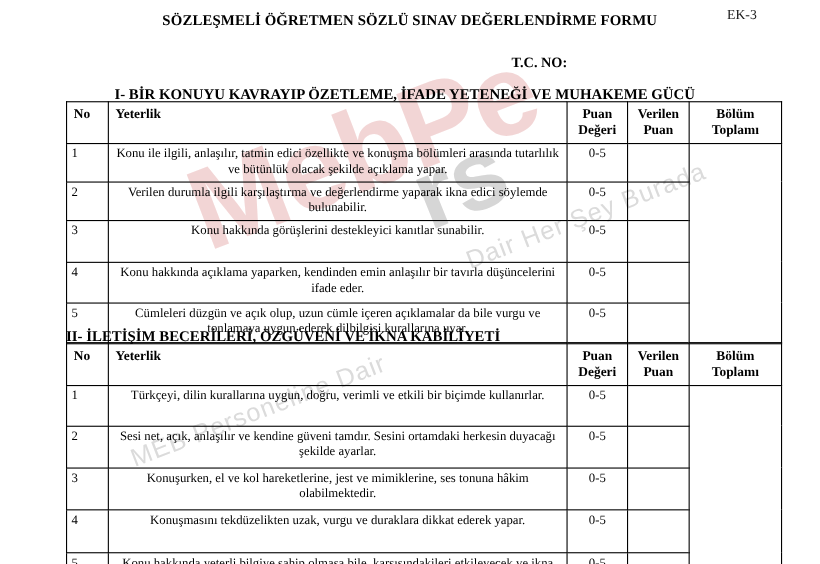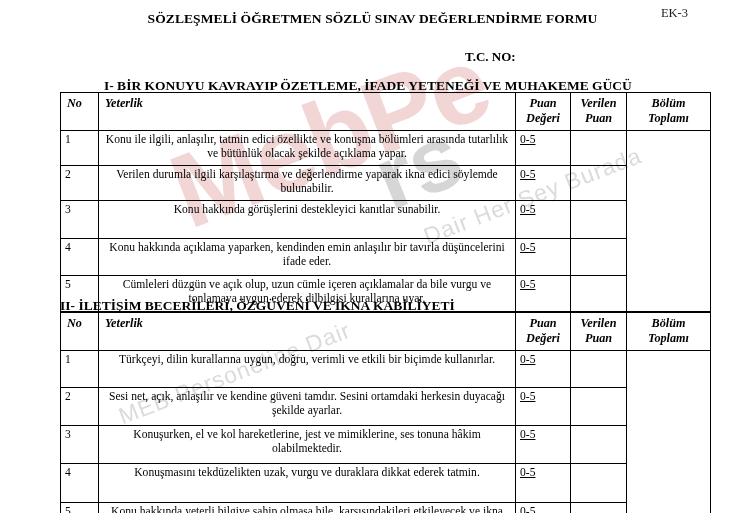--- a/index.html
+++ b/index.html
@@ -151,21 +151,20 @@
     border: 1px solid #000000;
     padding: 2px 4px;
     vertical-align: top;
     background: transparent;
     font-size: 11.6px;
     line-height: 1.26;
     font-family: "Liberation Serif", serif;
   }
 
   table.form-table thead th {
-    font-style: italic;
     font-weight: bold;
     font-size: 12.2px;
     text-align: center;
     vertical-align: top;
     padding-top: 3px;
     padding-bottom: 3px;
     height: 30px;
   }
   table.form-table thead th.th-no,
   table.form-table thead th.th-yeterlik {
@@ -183,23 +182,23 @@
     text-align: left;
     padding-left: 9px;
     font-size: 11.8px;
   }
   td.cell-text {
     text-align: center;
     padding-left: 6px;
     padding-right: 3px;
   }
   td.cell-puan {
+    text-align: center;
     vertical-align: middle;
     font-size: 11.5px;
-    text-decoration: underline;
   }
   td.cell-verilen,
   td.cell-bolum {
     text-align: center;
     vertical-align: middle;
   }
 
   tr.row-r1 td { height: 30px; }
   tr.row-r2 td { height: 30px; }
   tr.row-r3 td { height: 33px; }
@@ -338,21 +337,21 @@
         <td class="cell-verilen"></td>
       </tr>
       <tr class="row2-r3">
         <td class="cell-no">3</td>
         <td class="cell-text">Konuşurken, el ve kol hareketlerine, jest ve mimiklerine, ses tonuna hâkim olabilmektedir.</td>
         <td class="cell-puan">0-5</td>
         <td class="cell-verilen"></td>
       </tr>
       <tr class="row2-r4">
         <td class="cell-no">4</td>
-        <td class="cell-text">Konuşmasını tekdüzelikten uzak, vurgu ve duraklara dikkat ederek tatmin.</td>
+        <td class="cell-text">Konuşmasını tekdüzelikten uzak, vurgu ve duraklara dikkat ederek yapar.</td>
         <td class="cell-puan">0-5</td>
         <td class="cell-verilen"></td>
       </tr>
       <tr class="row2-r5">
         <td class="cell-no">5</td>
         <td class="cell-text">Konu hakkında yeterli bilgiye sahip olmasa bile, karşısındakileri etkileyecek ve ikna edecek tarzda konuşmalar yapabilmektedir.</td>
         <td class="cell-puan">0-5</td>
         <td class="cell-verilen"></td>
       </tr>
     </tbody>

